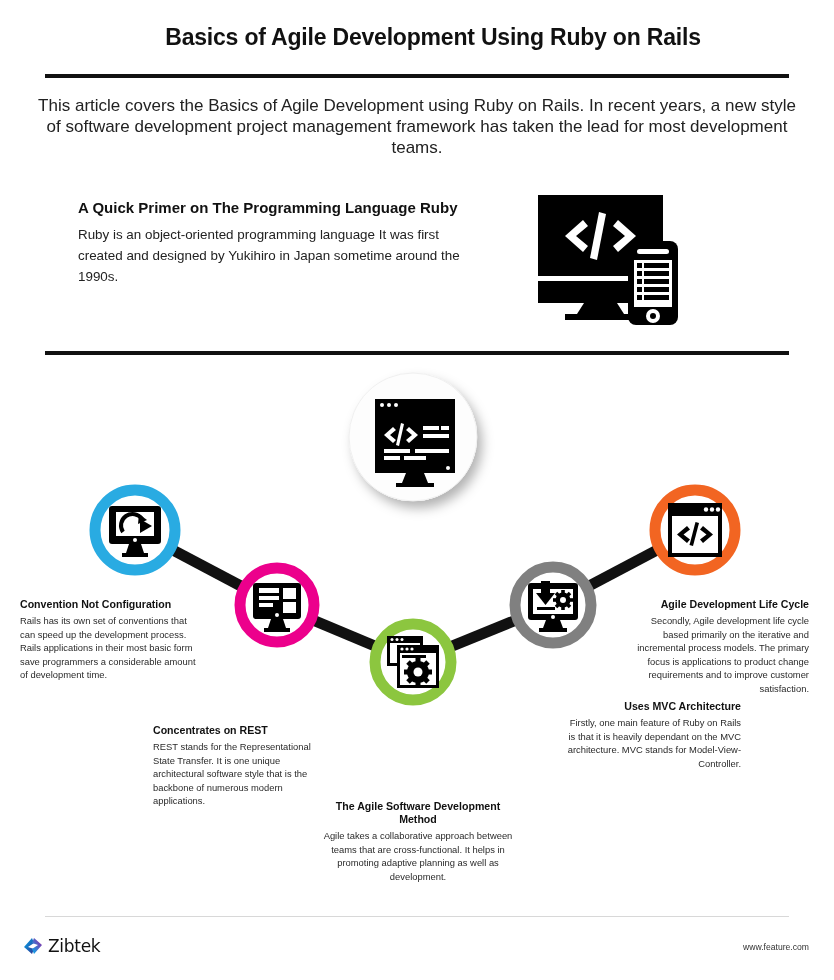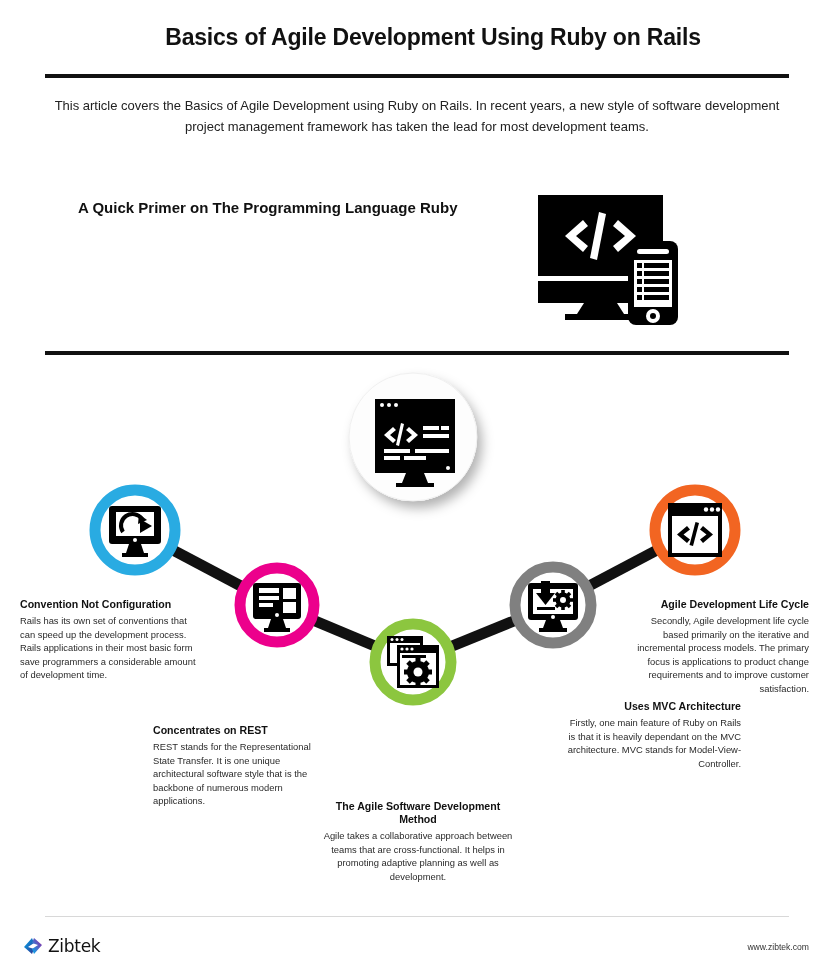--- a/index.html
+++ b/index.html
@@ -20,21 +20,21 @@
     font-size:23px;font-weight:bold;letter-spacing:-.2px;
     color:#111;
   }
   .rule-top{
     position:absolute;left:45px;top:74px;width:744px;height:4px;
     background:#111;
   }
   .intro{
     position:absolute;left:36px;top:95px;width:762px;
     text-align:center;
-    font-size:13px;line-height:21px;color:#222;
+    font-size:17px;line-height:21px;color:#222;
   }
 
   
   .primer-head{
     position:absolute;left:78px;top:199px;width:420px;
     font-size:15px;font-weight:bold;color:#111;
   }
   .primer-body{
     position:absolute;left:78px;top:224px;width:392px;
     font-size:13.4px;line-height:21px;color:#222;
@@ -82,20 +82,21 @@
 </head>
 <body>
 
 <div class="page">
 
   <div class="title">Basics of Agile Development Using Ruby on Rails</div>
   <div class="rule-top"></div>
   <div class="intro">This article covers the Basics of Agile Development using Ruby on Rails. In recent years, a new style of software development project management framework has taken the lead for most development teams.</div>
 
   <div class="primer-head">A Quick Primer on The Programming Language Ruby</div>
+  <div class="primer-body">Ruby is an object-oriented programming language It was first created and designed by Yukihiro in Japan sometime around the 1990s.</div>
 
   <div class="primer-icon">
     <svg viewBox="0 0 170 142" width="170" height="142">
 
       <rect x="11" y="9" width="125" height="81" fill="#000"></rect>
       <rect x="11" y="95" width="125" height="22" fill="#000"></rect>
 
       <path d="M57 117 L90 117 L97 128 L50 128 Z" fill="#000"></path>
       <rect x="38" y="128" width="71" height="6" fill="#000"></rect>
 
@@ -308,15 +309,15 @@
           <stop offset="0%" stop-color="#9E1F9E"></stop>
           <stop offset="100%" stop-color="#00AEEF"></stop>
         </linearGradient>
       </defs>
       <path d="M2 11 L10 2 L12 7 L6 11 L12 13 L10 18 Z" fill="url(#lg1)"></path>
       <path d="M20 9 L12 18 L10 13 L16 9 L10 7 L12 2 Z" fill="url(#lg2)"></path>
     </svg>
     <span class="logo-text">Zibtek</span>
   </div>
 
-  <div class="site">www.zibtek.com</div>
+  <div class="site">www.feature.com</div>
 
 </div>
 
 </body></html>

